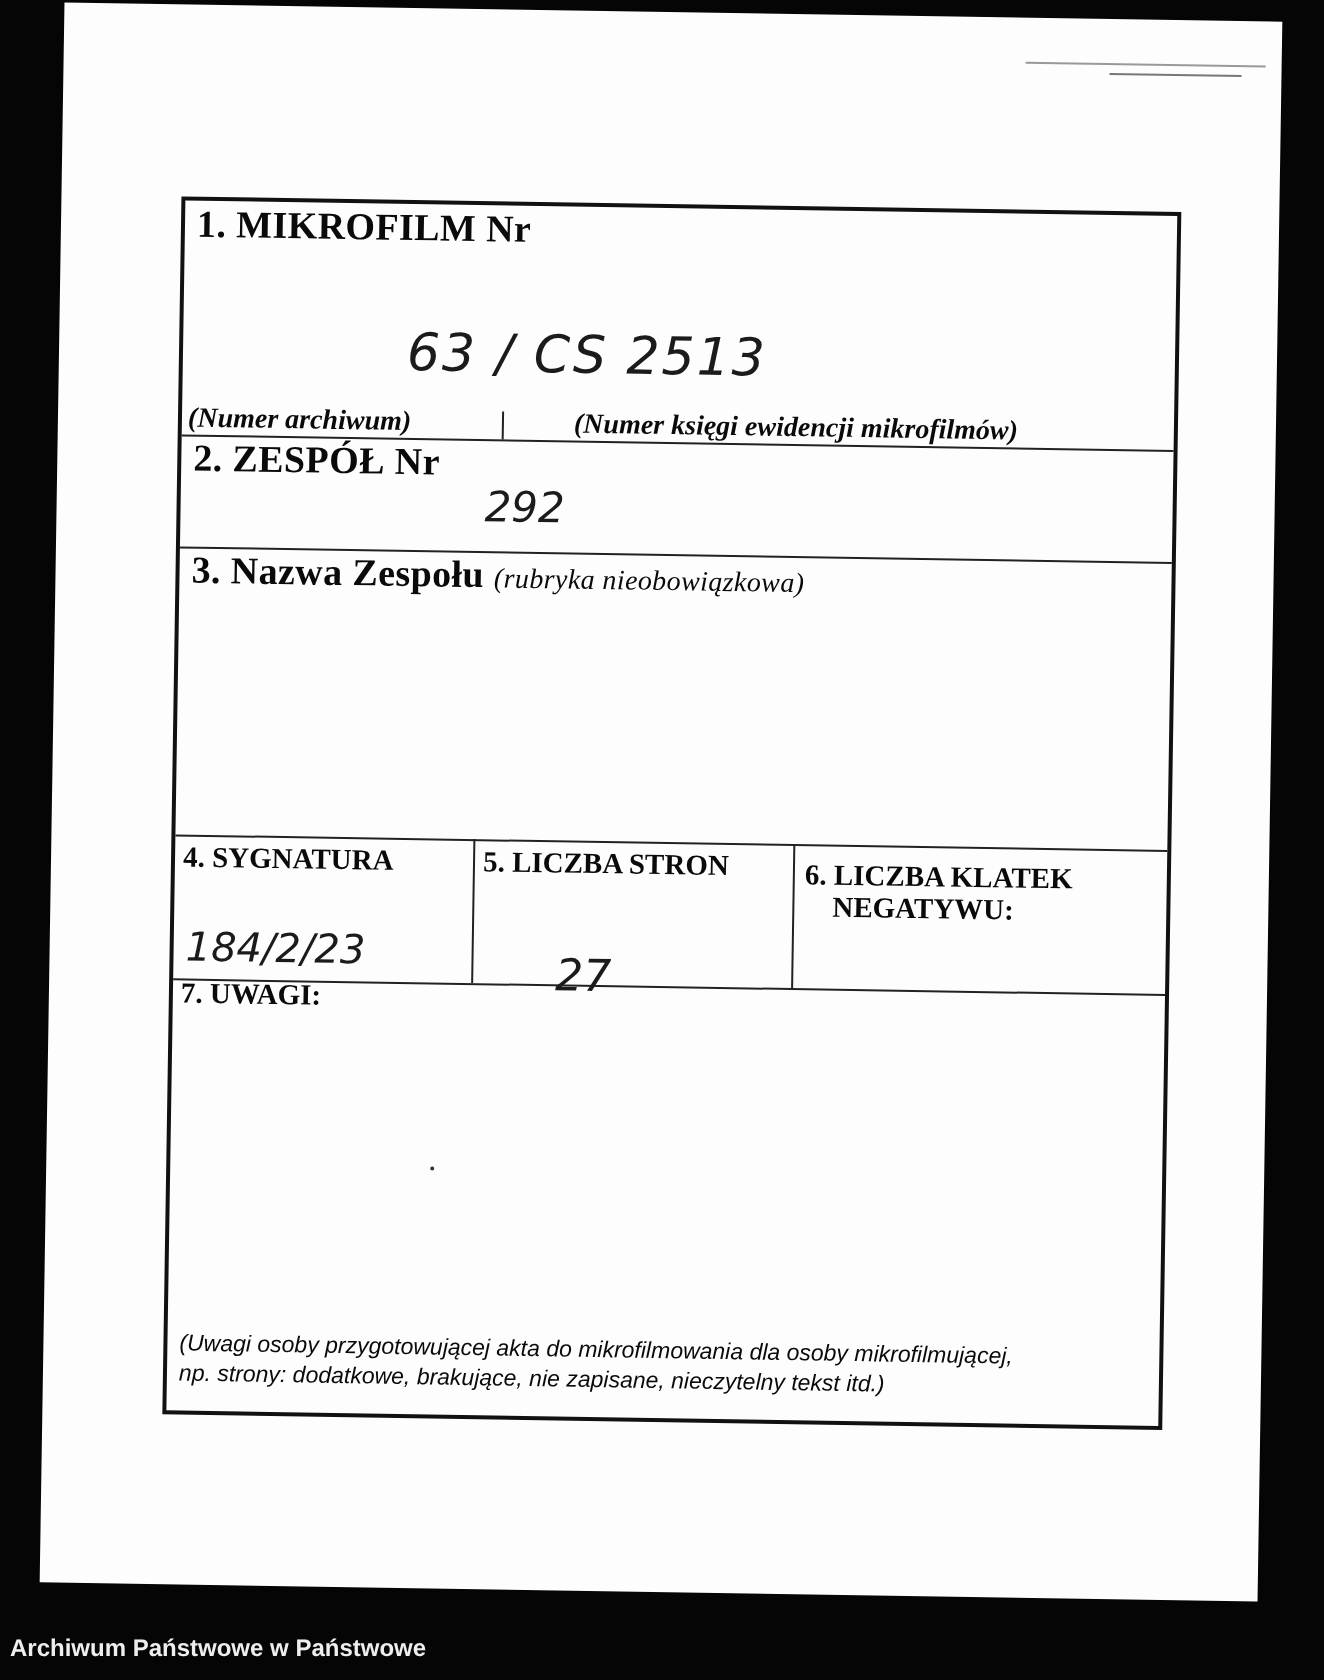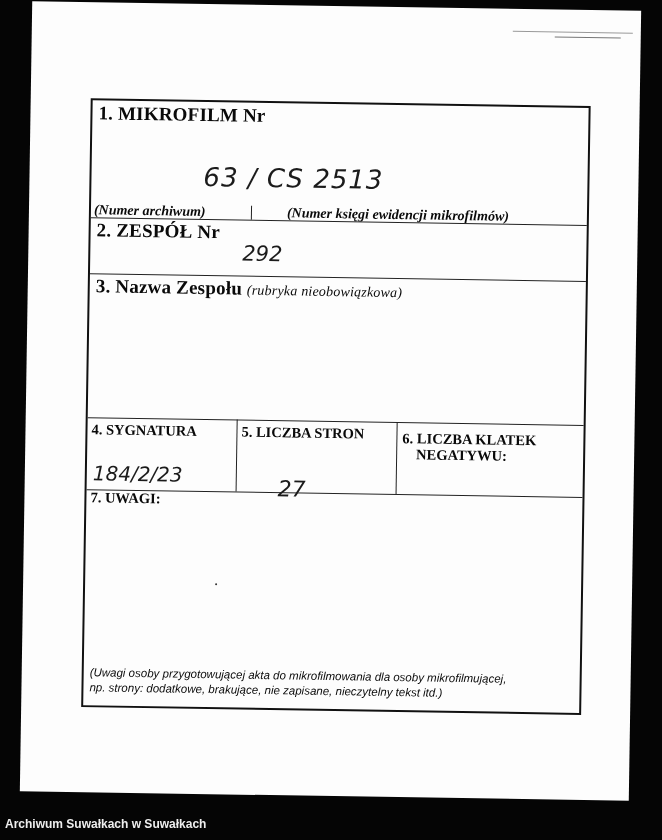--- a/index.html
+++ b/index.html
@@ -80,13 +80,13 @@
       <div class="h-med" style="left:4px; top:0px;">7. UWAGI:</div>
       <div class="dot" style="left:130px; top:92px;"></div>
       <div class="uwagi-note">
         <div>(Uwagi osoby przygotowującej akta do mikrofilmowania dla osoby mikrofilmującej,</div>
         <div>np. strony: dodatkowe, brakujące, nie zapisane, nieczytelny tekst itd.)</div>
       </div>
     </div>
   </div>
 </div>
 
-<div class="footer">Archiwum Suwałkach w Suwałkach</div>
+<div class="footer">Archiwum Państwowe w Państwowe</div>
 
 </body></html>

